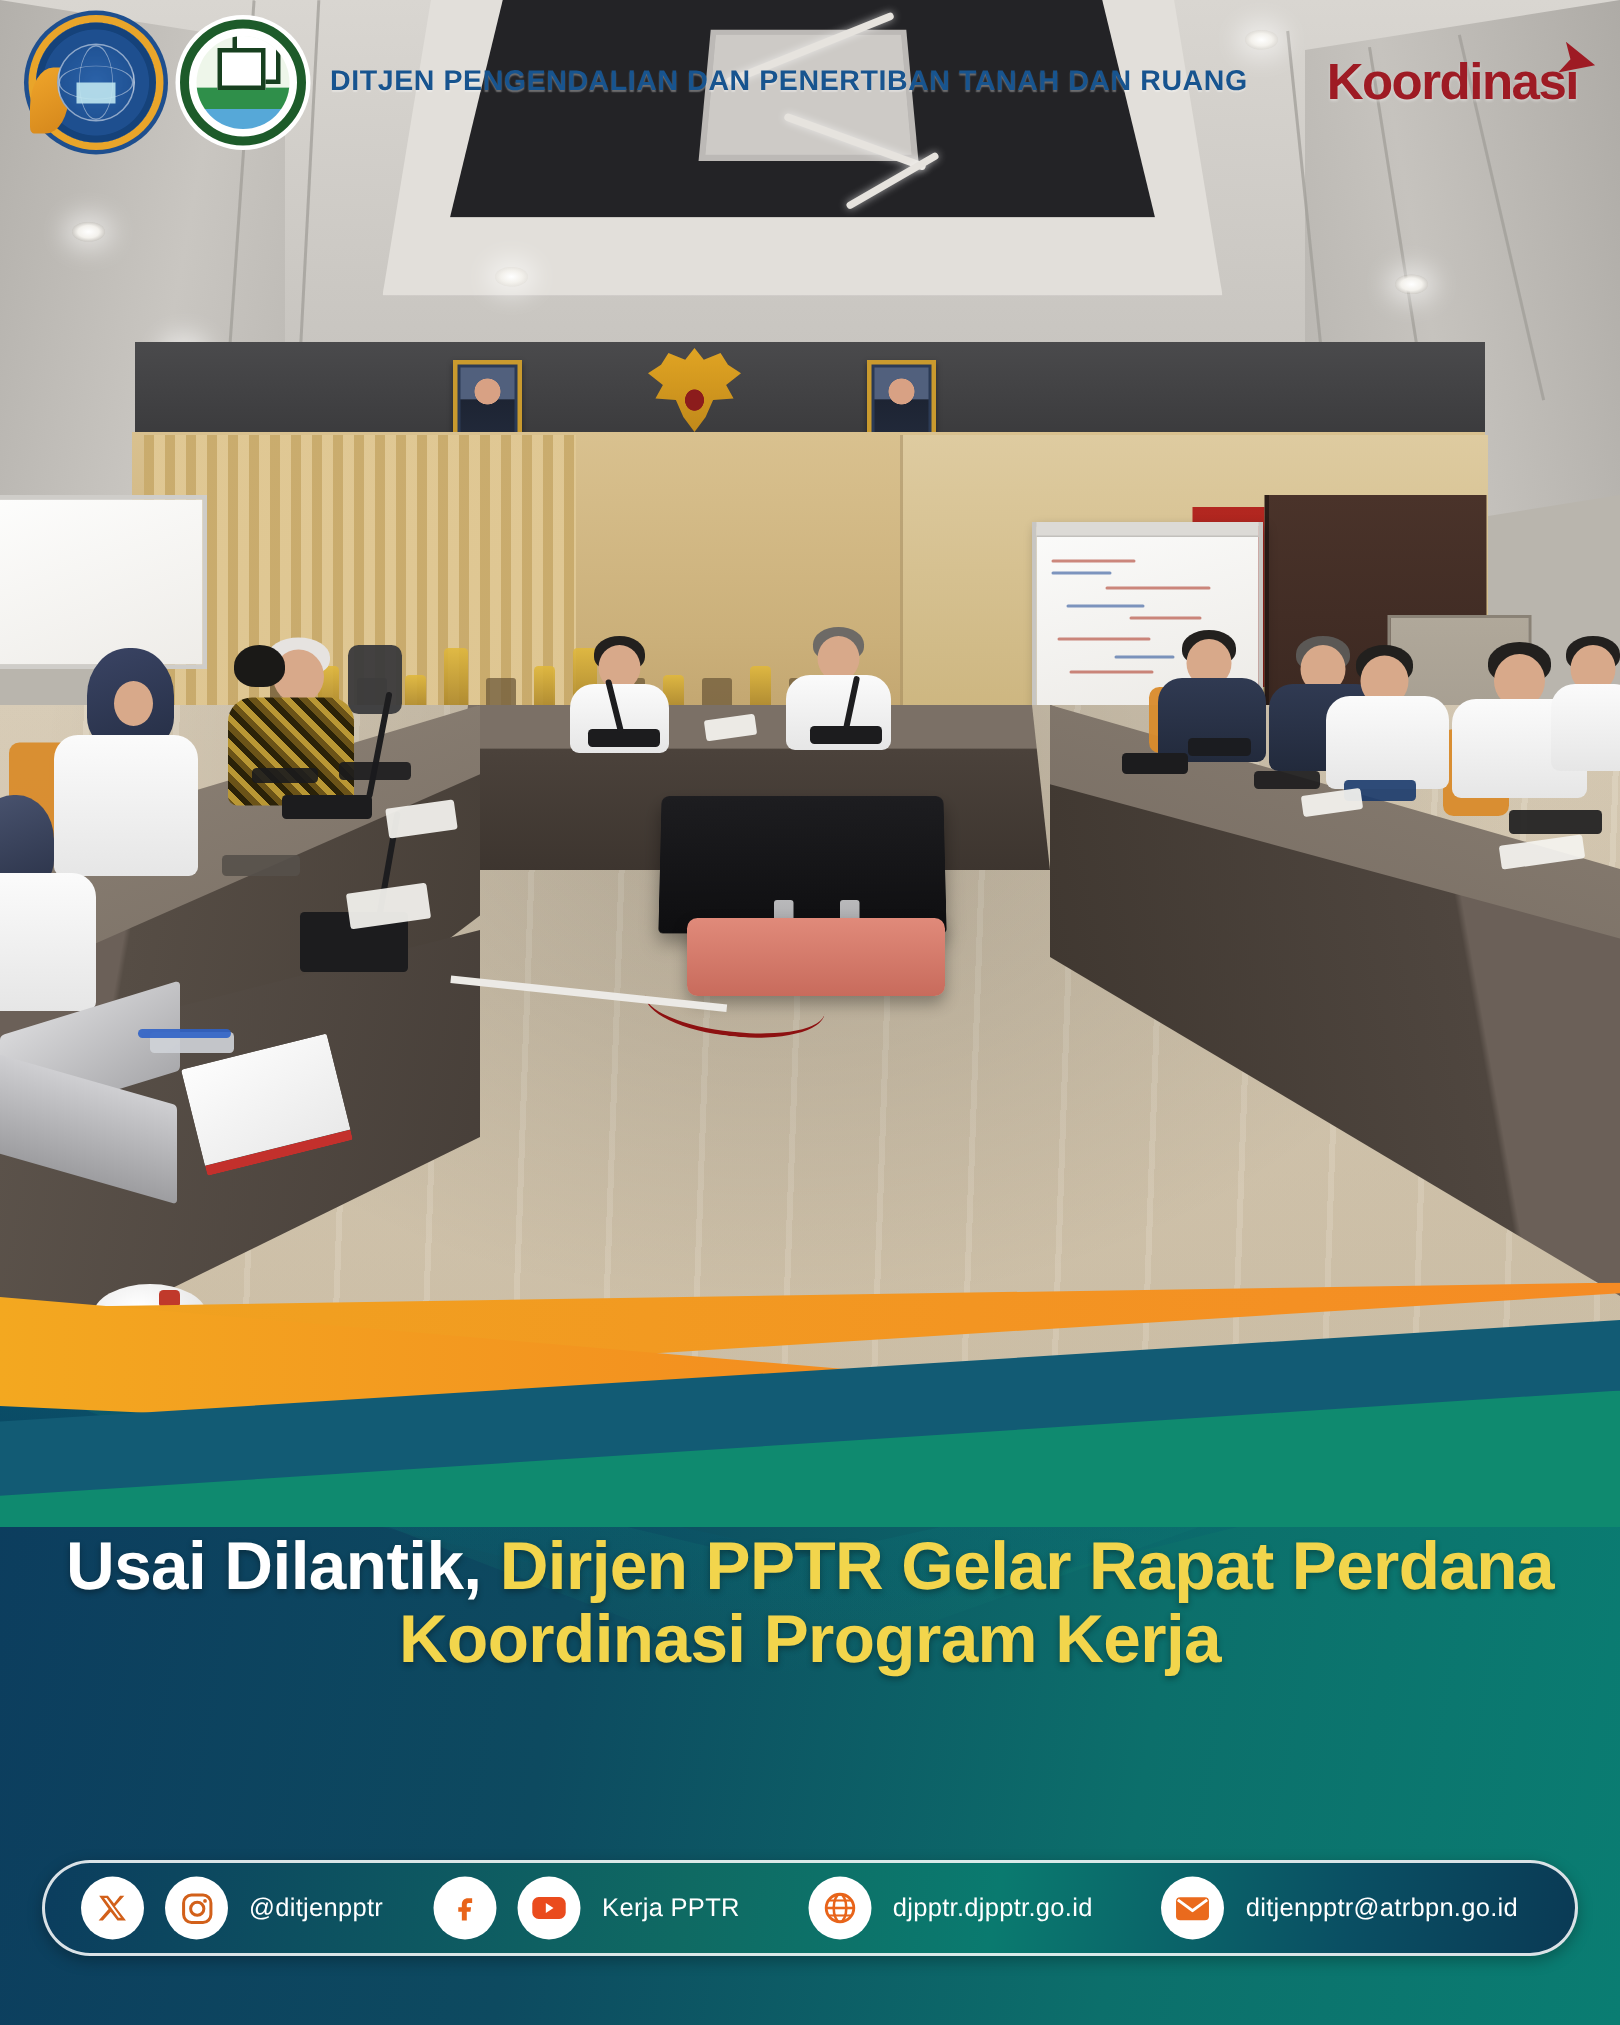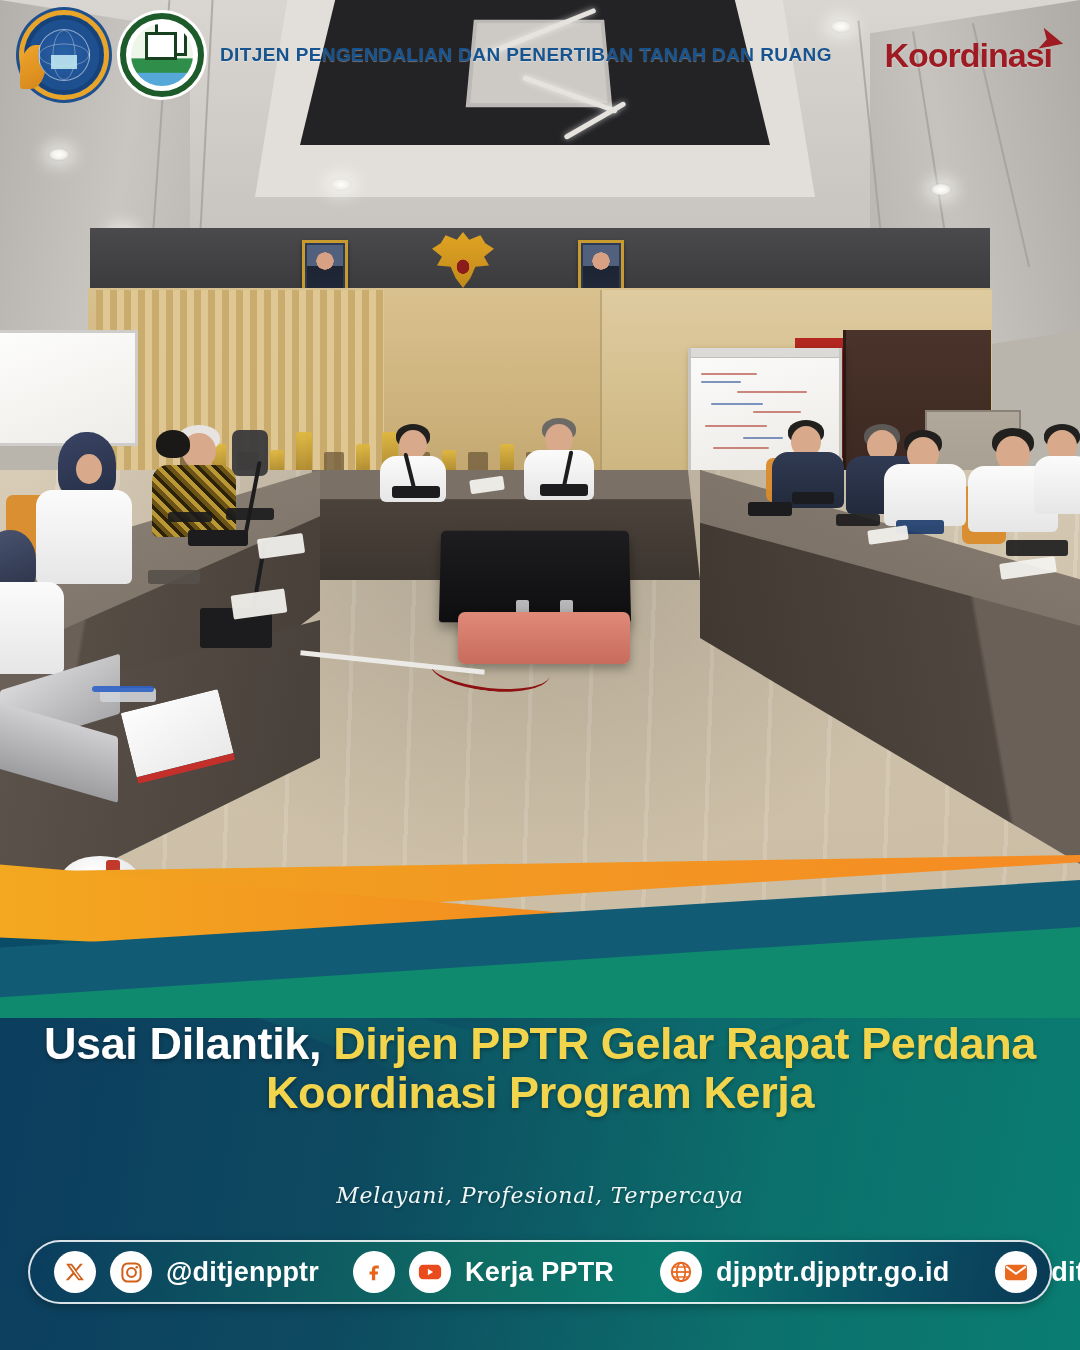--- a/index.html
+++ b/index.html
@@ -404,21 +404,21 @@
     padding:0 24px;box-sizing:border-box;gap:14px;
     box-shadow:0 3px 10px rgba(0,0,0,.28);
   }
   .sic{
     width:42px;height:42px;border-radius:50%;background:#fff;
     display:flex;align-items:center;justify-content:center;
     flex:0 0 auto;
   }
   .sic svg{display:block;}
   .slabel{
-    color:#ffffff;font-size:27px;font-weight:bold;letter-spacing:.2px;
+    color:#ffffff;font-size:17px;font-weight:normal;letter-spacing:.2px;
     white-space:nowrap;
   }
   .sp{width:6px;flex:0 0 auto;}
   .spacer-lg{width:18px;flex:0 0 auto;}
 </style>
 </head>
 <body>
 
 <div id="poster">
 
@@ -641,21 +641,20 @@
   <div class="band-green"></div>
 
   <div class="title-wrap">
     <div class="title-line">
       <span class="t-white">Usai Dilantik,</span>
       <span class="t-yellow">Dirjen PPTR Gelar Rapat Perdana</span>
     </div>
     <div class="title-line t-yellow">Koordinasi Program Kerja</div>
   </div>
 
-  <div class="tagline">Melayani, Profesional, Terpercaya</div>
 
   <div class="social">
 
     <div class="sic">
       <svg width="22" height="22" viewBox="0 0 24 24">
           <path fill="#d2601a" d="M17.5 3h3.1l-6.8 7.8L21.8 21h-6.2l-4.9-6.3L5 21H1.9l7.3-8.3L2.3 3h6.4l4.4 5.8L17.5 3zm-1.1 16.1h1.7L7.7 4.8H5.9l10.5 14.3z"></path>
         </svg>
     </div>
 
     <div class="sic">

